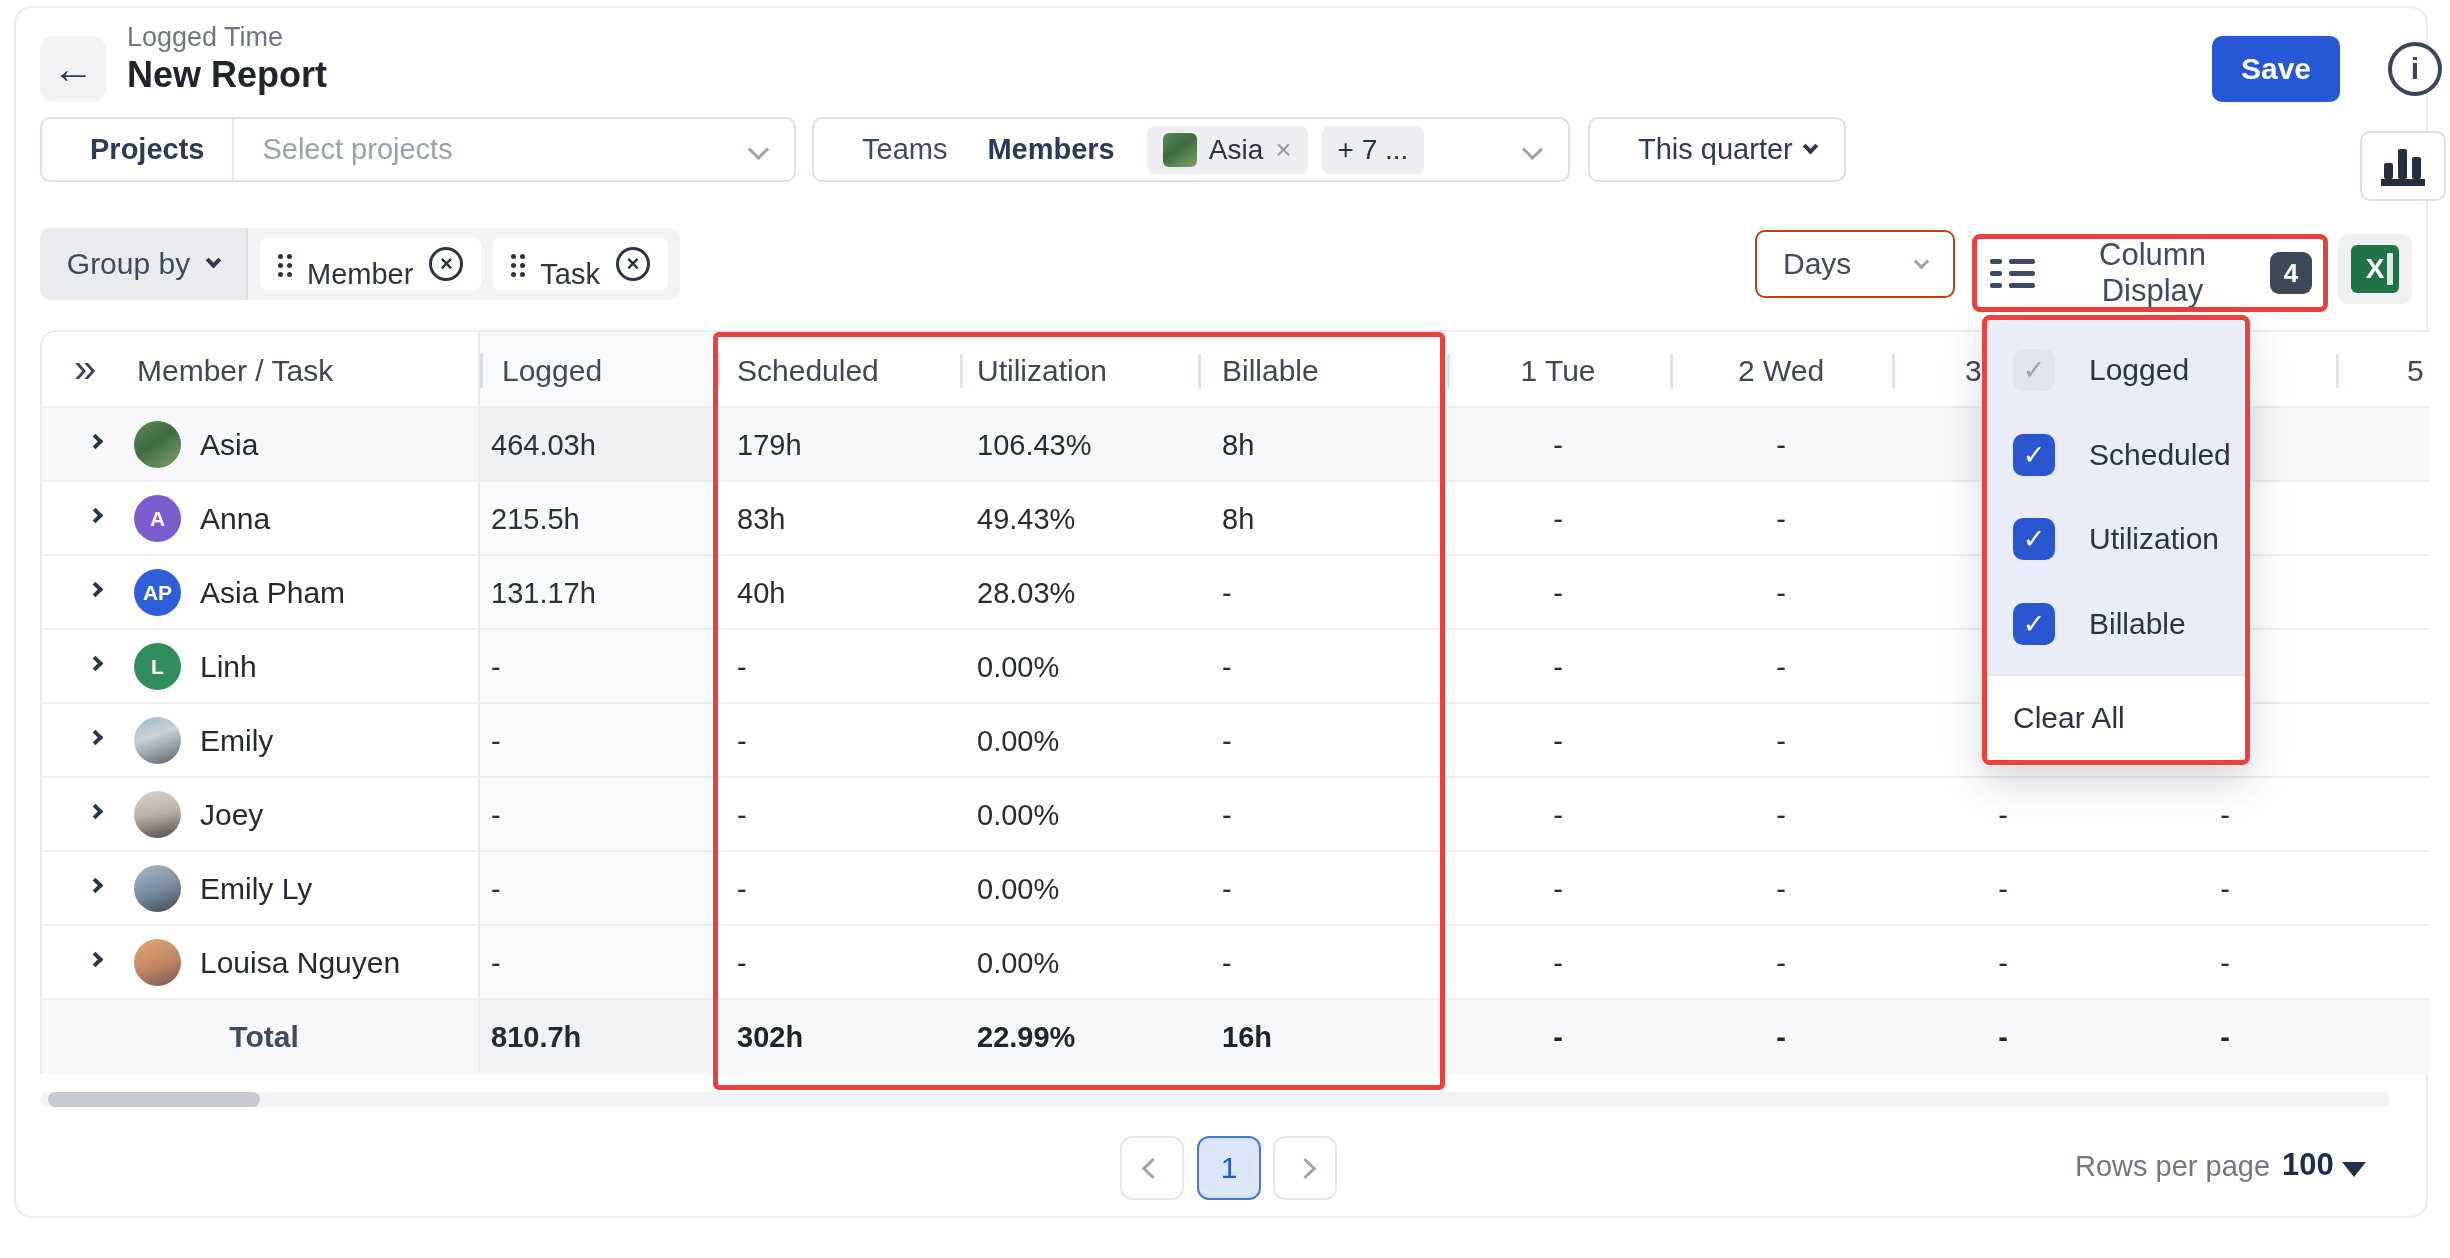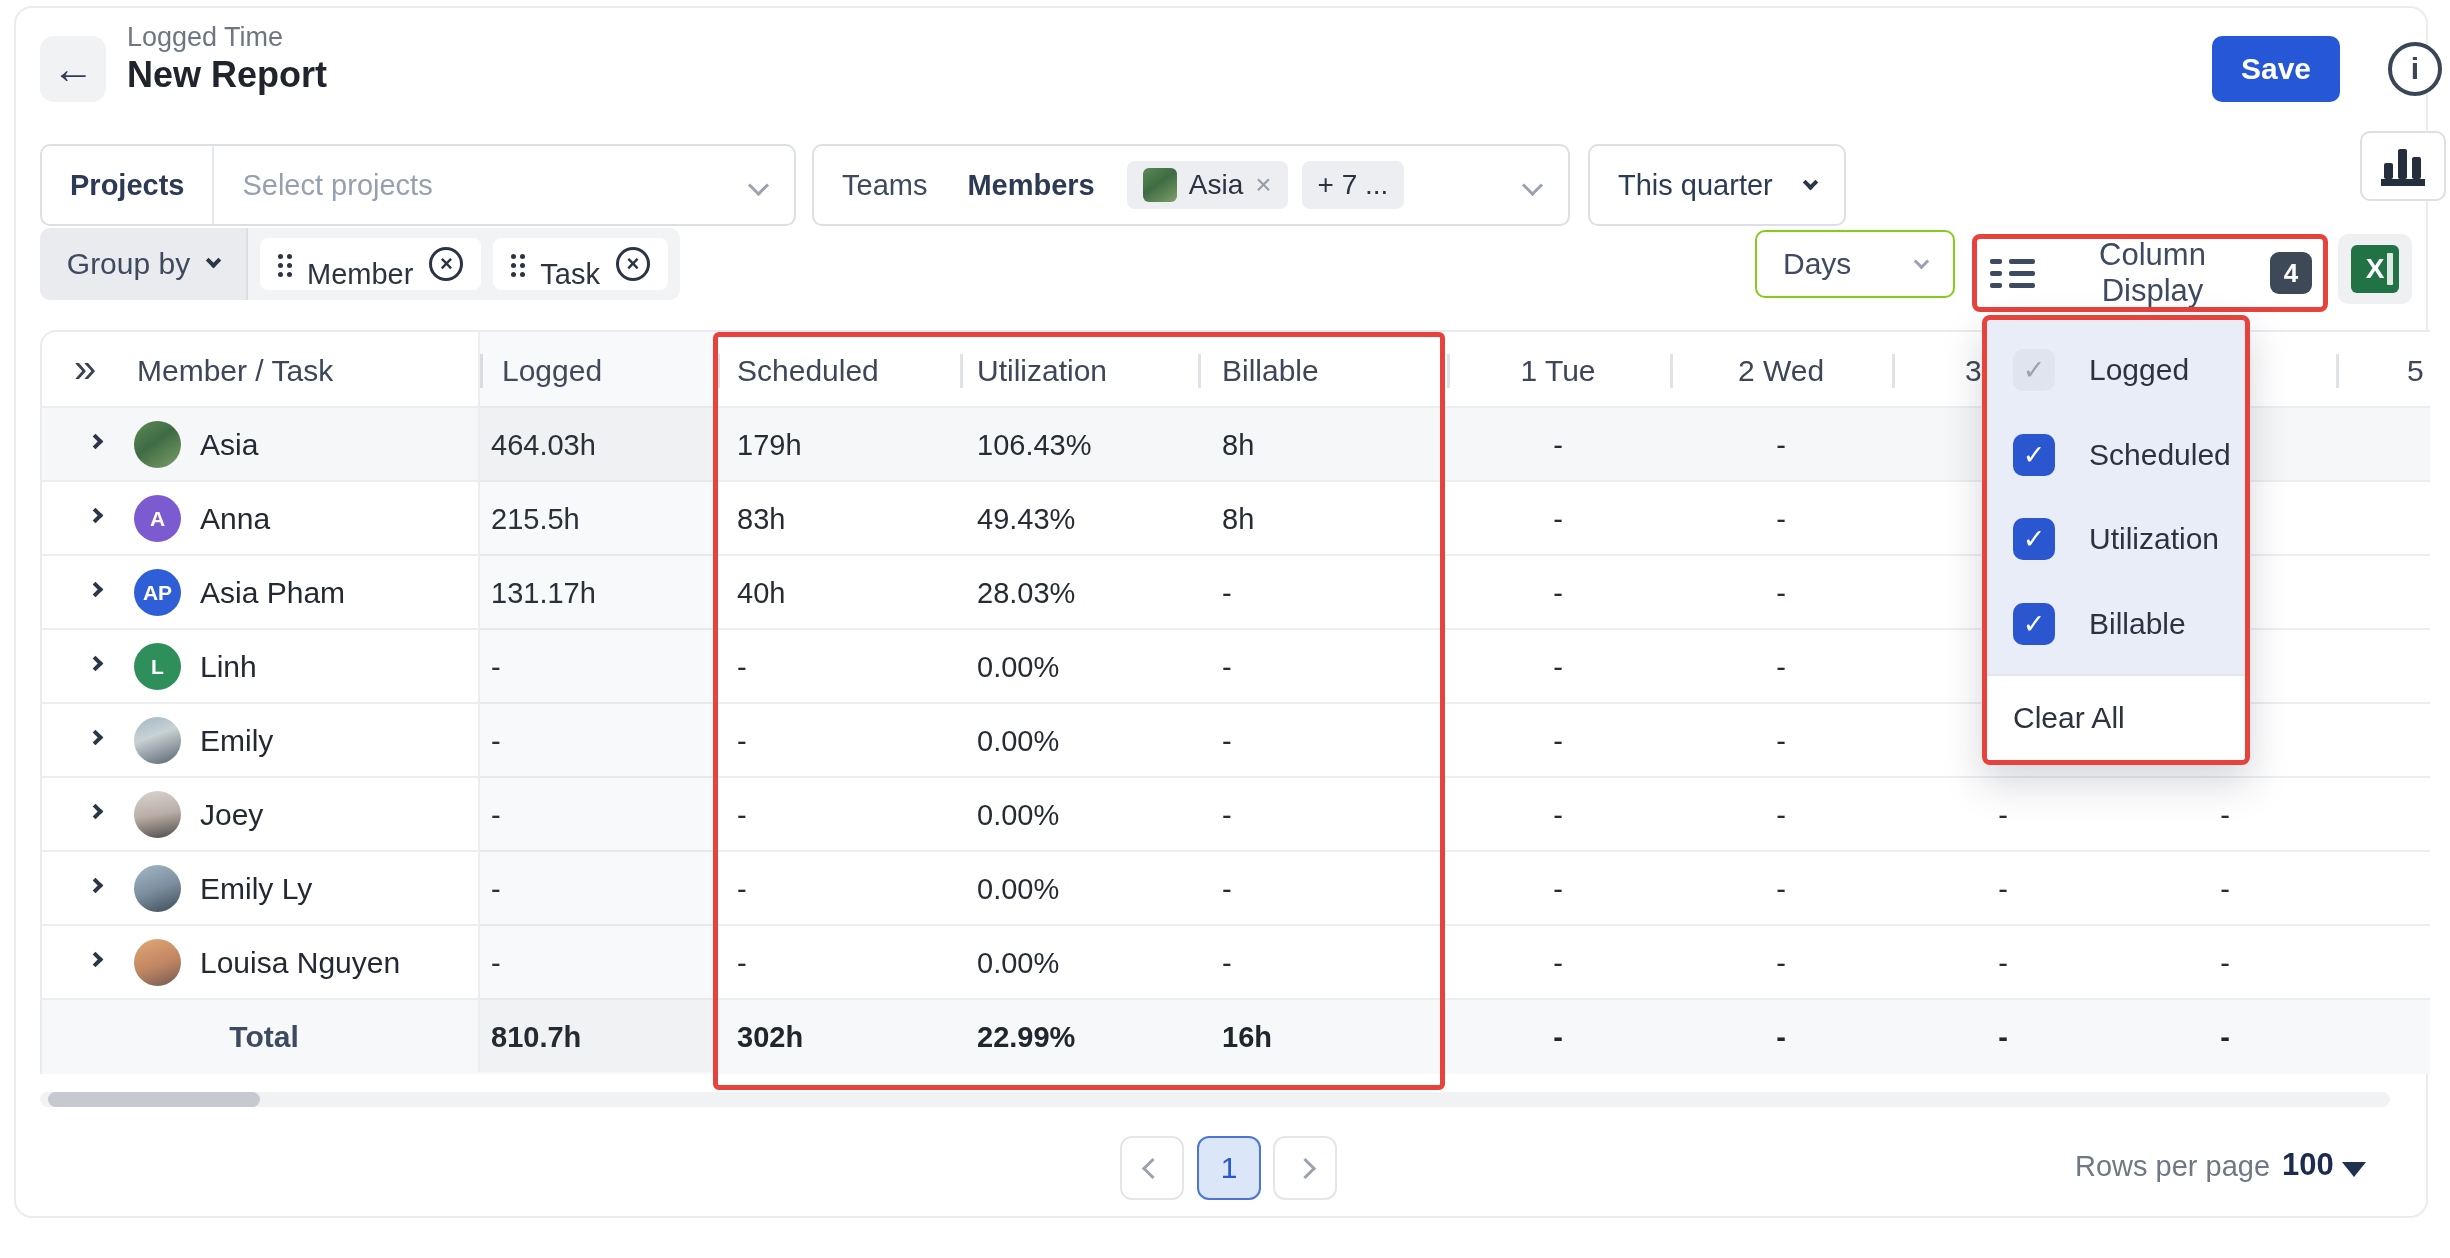--- a/index.html
+++ b/index.html
@@ -21,21 +21,21 @@
   .back-btn { left:40px; top:36px; width:66px; height:66px; background:#f1f2f4; border-radius:14px;
     display:flex; align-items:center; justify-content:center; font-size:42px; color:#2e3d56; }
   .crumb { left:127px; top:22px; font-size:27px; color:#6e7683; }
   .title { left:127px; top:54px; font-size:36px; font-weight:700; color:#20242c; }
   .save-btn { left:2212px; top:36px; width:128px; height:66px; border-radius:10px; border:none;
     display:flex; align-items:center; justify-content:center; font-size:30px; font-weight:700; color:#fff; }
   .info-btn { left:2388px; top:42px; width:54px; height:54px; border:4px solid #3a4558; border-radius:50%;
     display:flex; align-items:center; justify-content:center; font-size:30px; font-weight:700; color:#3a4558; background:#fff; }
 
   
-  .fbox { top:144px; height:82px; background:#fff; border:2px solid #dcdfe4; border-radius:10px; display:flex; align-items:center; }
+  .fbox { top:117px; height:65px; background:#fff; border:2px solid #dcdfe4; border-radius:10px; display:flex; align-items:center;padding-left:20px; }
   .fbox .vdiv { width:2px; height:100%; background:#e4e7eb; }
   .flabel { font-size:29px; color:#2c3a55; font-weight:700; }
   .flabel-reg { font-size:29px; color:#3e4a5f; }
   .placeholder { font-size:29px; color:#97a0ae; }
   .chip { background:#eceef1; border-radius:8px; height:48px; display:flex; align-items:center; padding:0 16px; gap:12px; font-size:28px; color:#2b3240; }
   .chip .x { color:#949ca8; font-size:28px; }
   .avatar-sm { width:34px; height:34px; border-radius:6px; }
   .datebox { left:1862px; top:133px; width:482px; height:67px; background:#eef0f2; border-radius:10px;
     display:flex; align-items:center; justify-content:center; gap:26px; font-size:29px; color:#7b8494; }
   .icon-btn { background:#fff; border:2px solid #dcdfe4; border-radius:10px; display:flex; align-items:center; justify-content:center; }
@@ -56,21 +56,21 @@
   .gb-wrap { left:40px; top:228px; width:640px; height:72px; border-radius:10px; overflow:hidden; display:flex; }
   .gb-left { width:218px; background:#e9ebee; display:flex; align-items:center; justify-content:center; gap:18px; }
   .gb-left span { font-size:30px; color:#3e4a5f; }
   .gb-right { flex:1; background:#f2f3f5; display:flex; align-items:center; gap:12px; padding:0 12px; border-left:2px solid #dcdfe2; }
   .gchip { background:#fff; border-radius:8px; height:52px; display:flex; align-items:center; gap:16px; padding:0 18px; }
   .gchip .lbl { font-size:29px; color:#2b3440;margin-top:20px; }
   .dots { width:5px; height:5px; background:#2b3442; border-radius:50%; margin-right:8px;
     box-shadow:9px 0 #2b3442, 0 9px #2b3442, 9px 9px #2b3442, 0 18px #2b3442, 9px 18px #2b3442; margin-top:-16px; }
   .remove { width:34px; height:34px; border:3px solid #2b3442; border-radius:50%; display:flex; align-items:center; justify-content:center; font-size:22px; color:#2b3442; font-weight:700; }
 
-  .days-box { left:1755px; top:230px; width:200px; height:68px; background:#fff; border:2px solid #84cc16; border-radius:10px;
+  .days-box { left:1755px; top:230px; width:200px; height:68px; background:#fff; border:2px solid #c2410c; border-radius:10px;
     display:flex; align-items:center; justify-content:space-between; padding:0 26px; }
   .days-box span { font-size:30px; color:#3e4a5f; }
 
   .cd-btn { left:1990px; top:246px; width:322px; height:54px; display:flex; align-items:center; gap:18px; background:transparent; border:none; }
   .cd-icon { display:flex; flex-direction:column; gap:7px; }
   .cd-icon b { display:flex; gap:7px; }
   .cd-icon b i { display:block; height:5px; background:#3e4a5f; border-radius:2px; }
   .cd-icon b i:first-child { width:12px; }
   .cd-icon b i:last-child { width:26px; }
   .cd-label { font-size:31px; color:#3e4a5f; }

